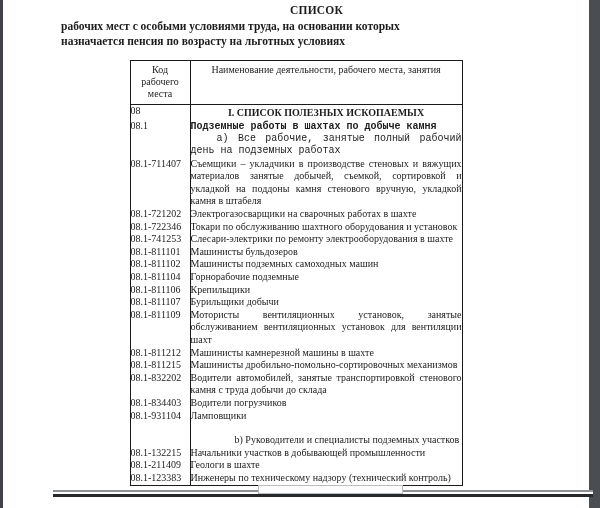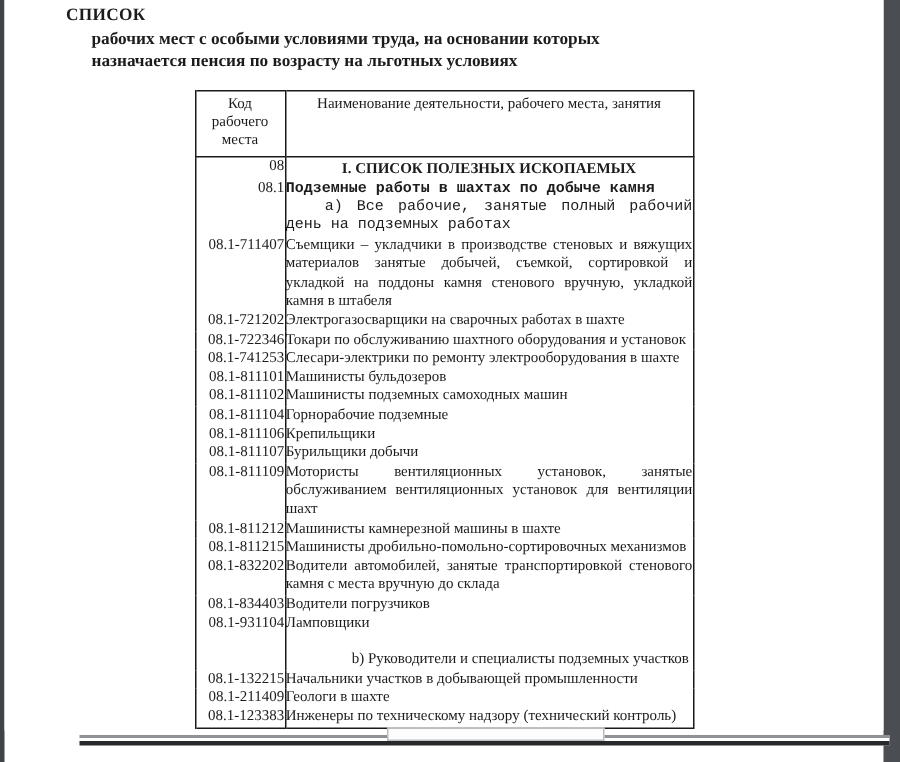--- a/index.html
+++ b/index.html
@@ -57,20 +57,21 @@
     position: absolute;
     left: 3px;
     top: 0;
     width: 586px;
     height: 487px;
     background: #ffffff;
     overflow: hidden;
   }
 
   .doc-title {
+    text-align: center;
     font-weight: bold;
     font-size: 11.5px;
     line-height: 13.5px;
     margin: 4px 0 0 0;
     letter-spacing: .2px;
     padding-left: 41px;
   }
   .doc-subtitle {
     font-weight: bold;
     font-size: 11.5px;
@@ -99,21 +100,21 @@
     border-bottom: 1px solid #1a1a1a;
     font-weight: normal;
     font-size: 10px;
     line-height: 12px;
     padding: 3px 3px 4px 3px;
   }
   th.h-code { text-align: center; }
   th.h-name { text-align: center; }
 
   td.code {
-    text-align: right;
+    text-align: left;
     font-size: 10px;
     line-height: 12.6px;
     padding: 0 2px;
     white-space: nowrap;
   }
   td.name {
     font-size: 10px;
     line-height: 12.6px;
     padding: 0 4px 0 5px;
   }
@@ -224,21 +225,21 @@
       <tr class="tpl-row-a">
         <td class="code">08.1-811212</td>
         <td class="name">Машинисты камнерезной машины в шахте</td>
       </tr>
       <tr class="tpl-row-a">
         <td class="code">08.1-811215</td>
         <td class="name">Машинисты дробильно-помольно-сортировочных механизмов</td>
       </tr>
       <tr class="tpl-row-a">
         <td class="code">08.1-832202</td>
-        <td class="name just">Водители автомобилей, занятые транспортировкой стенового камня с места вручную до склада</td>
+        <td class="name just">Водители автомобилей, занятые транспортировкой стенового камня с труда добычи до склада</td>
       </tr>
       <tr class="tpl-row-a">
         <td class="code">08.1-834403</td>
         <td class="name">Водители погрузчиков</td>
       </tr>
       <tr class="tpl-row-a">
         <td class="code">08.1-931104</td>
         <td class="name">Ламповщики</td>
       </tr>
 

